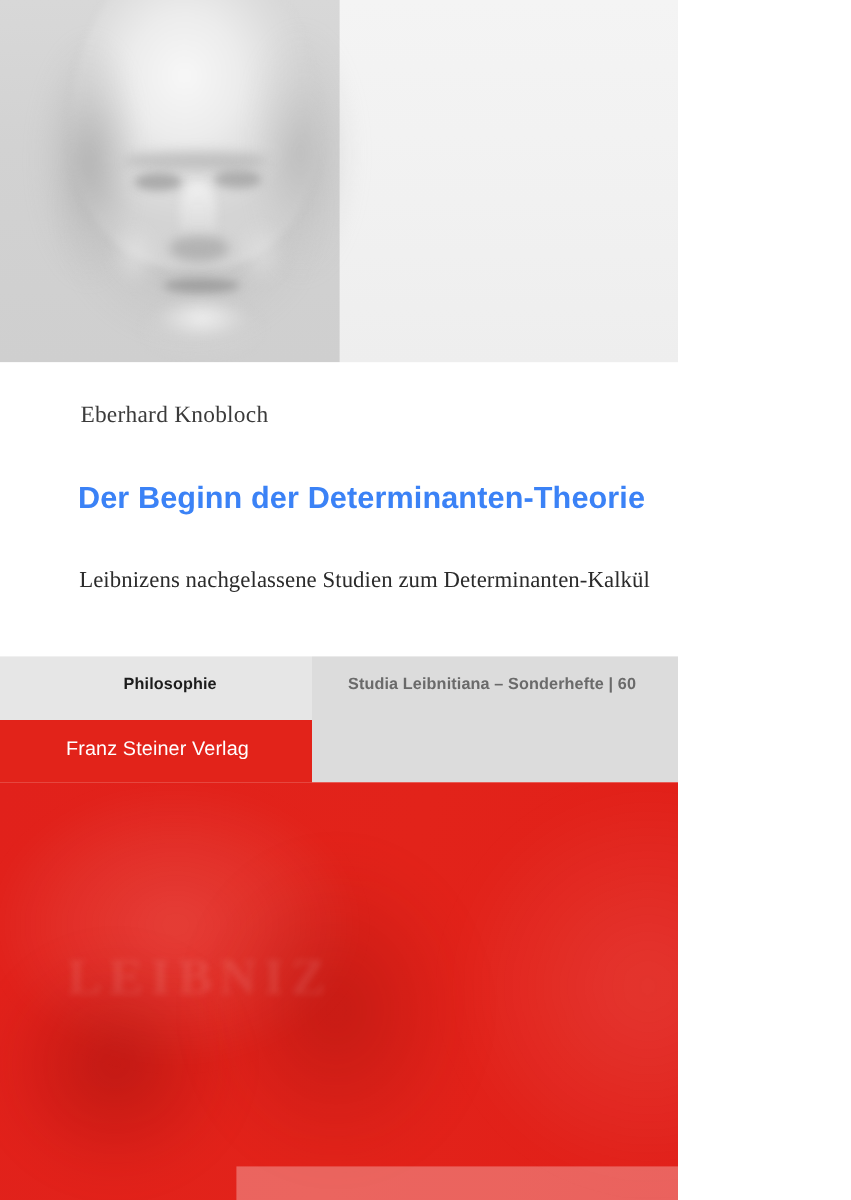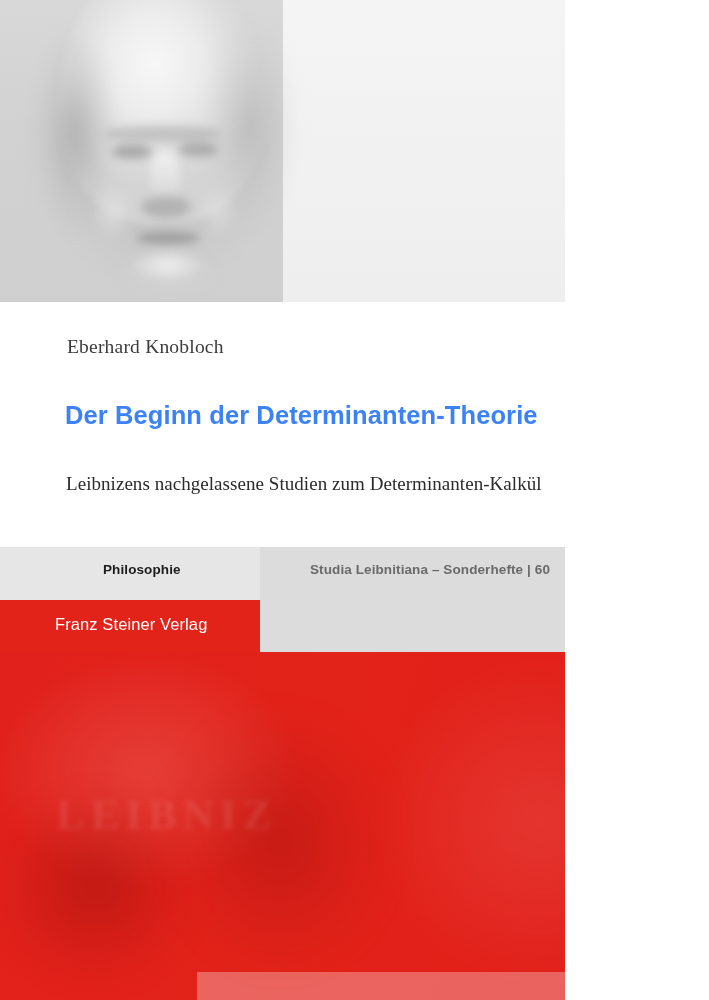--- a/index.html
+++ b/index.html
@@ -225,21 +225,20 @@
     letter-spacing: 0.1px;
     margin-left: 36px;
   }
   .series {
     position: absolute;
     left: 290px; top: 15px;
     font-size: 13.5px;
     font-weight: bold;
     color: #6a6a6a;
     letter-spacing: 0.1px;
-    margin-left: 20px;
   }
   .publisher {
     position: absolute;
     left: 55px; top: 68px;
     font-size: 16.5px;
     font-weight: normal;
     color: #ffffff;
     letter-spacing: 0.1px;
   }
 

